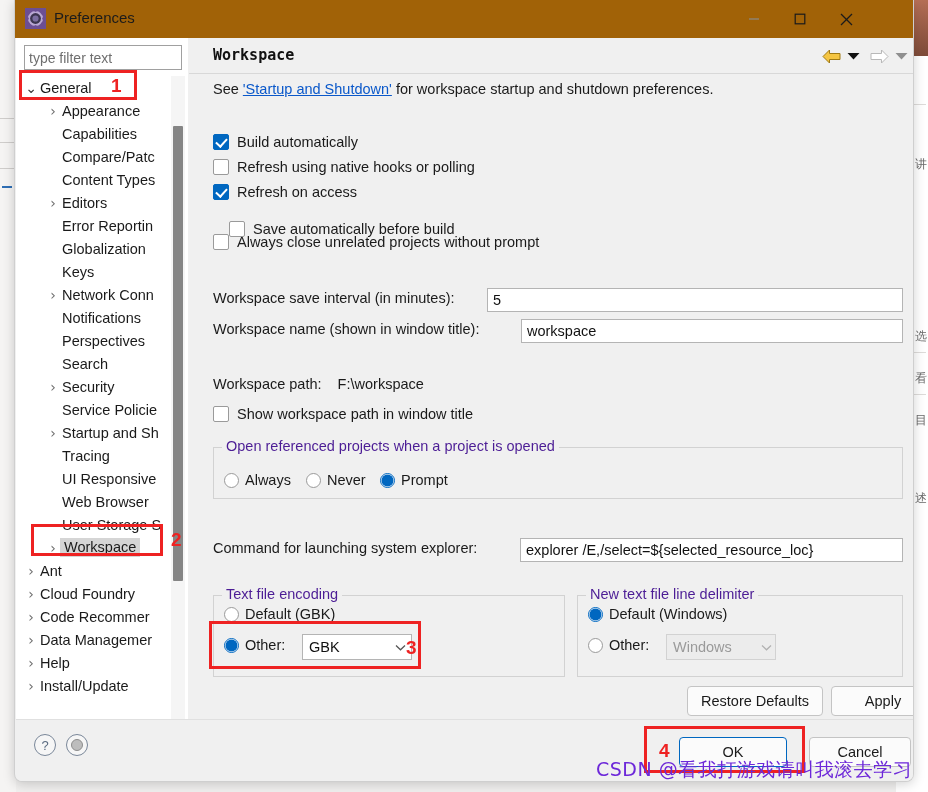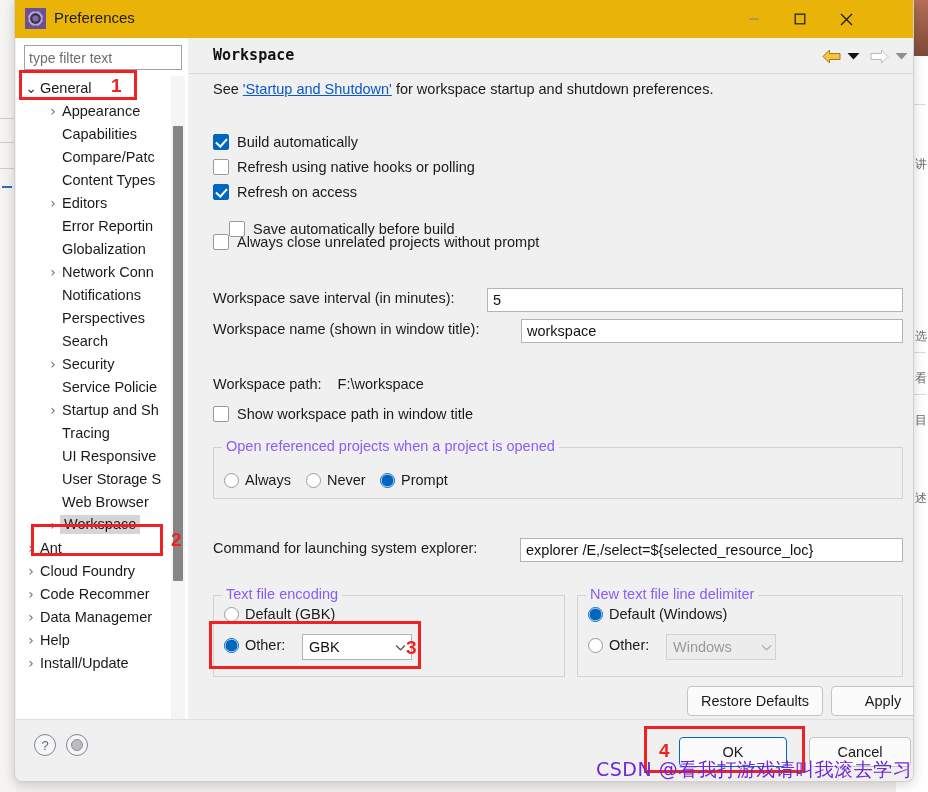--- a/index.html
+++ b/index.html
@@ -51,21 +51,21 @@
     border: 1px solid #cfcfcf;
     border-top: none;
     border-radius: 0 0 8px 8px;
     box-shadow: 0 2px 12px rgba(0,0,0,0.18);
     overflow: hidden;
   }
 
   
   #titlebar {
     position: absolute; left: 0; top: 0; width: 900px; height: 38px;
-    background: #eab308;
+    background: #a16207;
   }
   #title-icon {
     position: absolute; left: 10px; top: 8px; width: 21px; height: 21px;
   }
   #title-text {
     position: absolute; left: 39px; top: 9px;
     font-size: 15px; color: #1b1b1b; white-space: nowrap;
   }
   .wbtn {
     position: absolute; top: 0; width: 46px; height: 38px;
@@ -218,21 +218,21 @@
 
   
   .group {
     position: absolute;
     border: 1px solid #d2d2d2;
     background: transparent;
   }
   .group > .glegend {
     position: absolute; left: 8px; top: -10px;
     background: #f0f0f0; padding: 0 4px;
-    font-size: 14.5px; color: #8b5cf6; white-space: nowrap;
+    font-size: 14.5px; color: #4c1d95; white-space: nowrap;
   }
   .radio {
     position: absolute; display: flex; align-items: center;
     font-size: 14.5px; color: #1a1a1a; white-space: nowrap; cursor: default;
   }
   .rdot {
     width: 15px; height: 15px; flex: 0 0 15px;
     border: 1px solid #9a9a9a; background: #ffffff;
     border-radius: 50%; margin-right: 6px; position: relative;
   }
@@ -417,20 +417,24 @@
           </div>
           <div class="tnode ind1">
             <span class="arrow"></span>
             <span class="tlabel">Error Reportin</span>
           </div>
           <div class="tnode ind1">
             <span class="arrow"></span>
             <span class="tlabel">Globalization</span>
           </div>
           <div class="tnode ind1">
+            <span class="arrow"></span>
+            <span class="tlabel">Keys</span>
+          </div>
+          <div class="tnode ind1">
             <span class="arrow" style="font-size: 14px;">›</span>
             <span class="tlabel">Network Conn</span>
           </div>
           <div class="tnode ind1">
             <span class="arrow"></span>
             <span class="tlabel">Notifications</span>
           </div>
           <div class="tnode ind1">
             <span class="arrow"></span>
             <span class="tlabel">Perspectives</span>
@@ -454,25 +458,25 @@
           <div class="tnode ind1">
             <span class="arrow"></span>
             <span class="tlabel">Tracing</span>
           </div>
           <div class="tnode ind1">
             <span class="arrow"></span>
             <span class="tlabel">UI Responsive</span>
           </div>
           <div class="tnode ind1">
             <span class="arrow"></span>
+            <span class="tlabel">Web Browser</span>
+          </div>
+          <div class="tnode ind1">
+            <span class="arrow"></span>
             <span class="tlabel">User Storage S</span>
-          </div>
-          <div class="tnode ind1">
-            <span class="arrow"></span>
-            <span class="tlabel">Web Browser</span>
           </div>
           <div class="tnode ind1 sel">
             <span class="arrow" style="font-size: 14px;">›</span>
             <span class="tlabel">Workspace</span>
           </div>
           <div class="tnode ind0">
             <span class="arrow" style="font-size: 14px;">›</span>
             <span class="tlabel">Ant</span>
           </div>
           <div class="tnode ind0">

